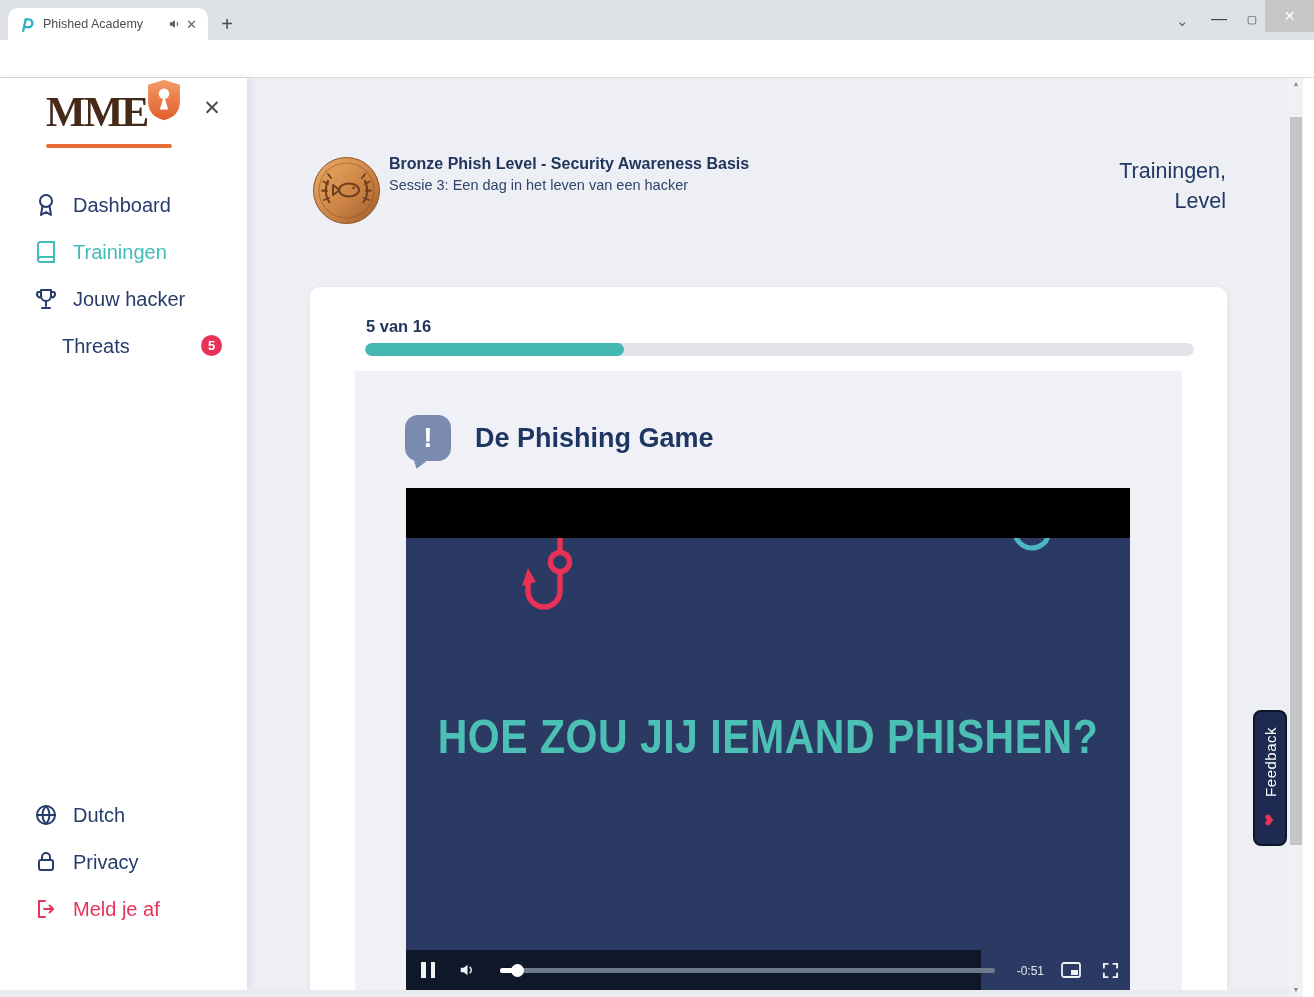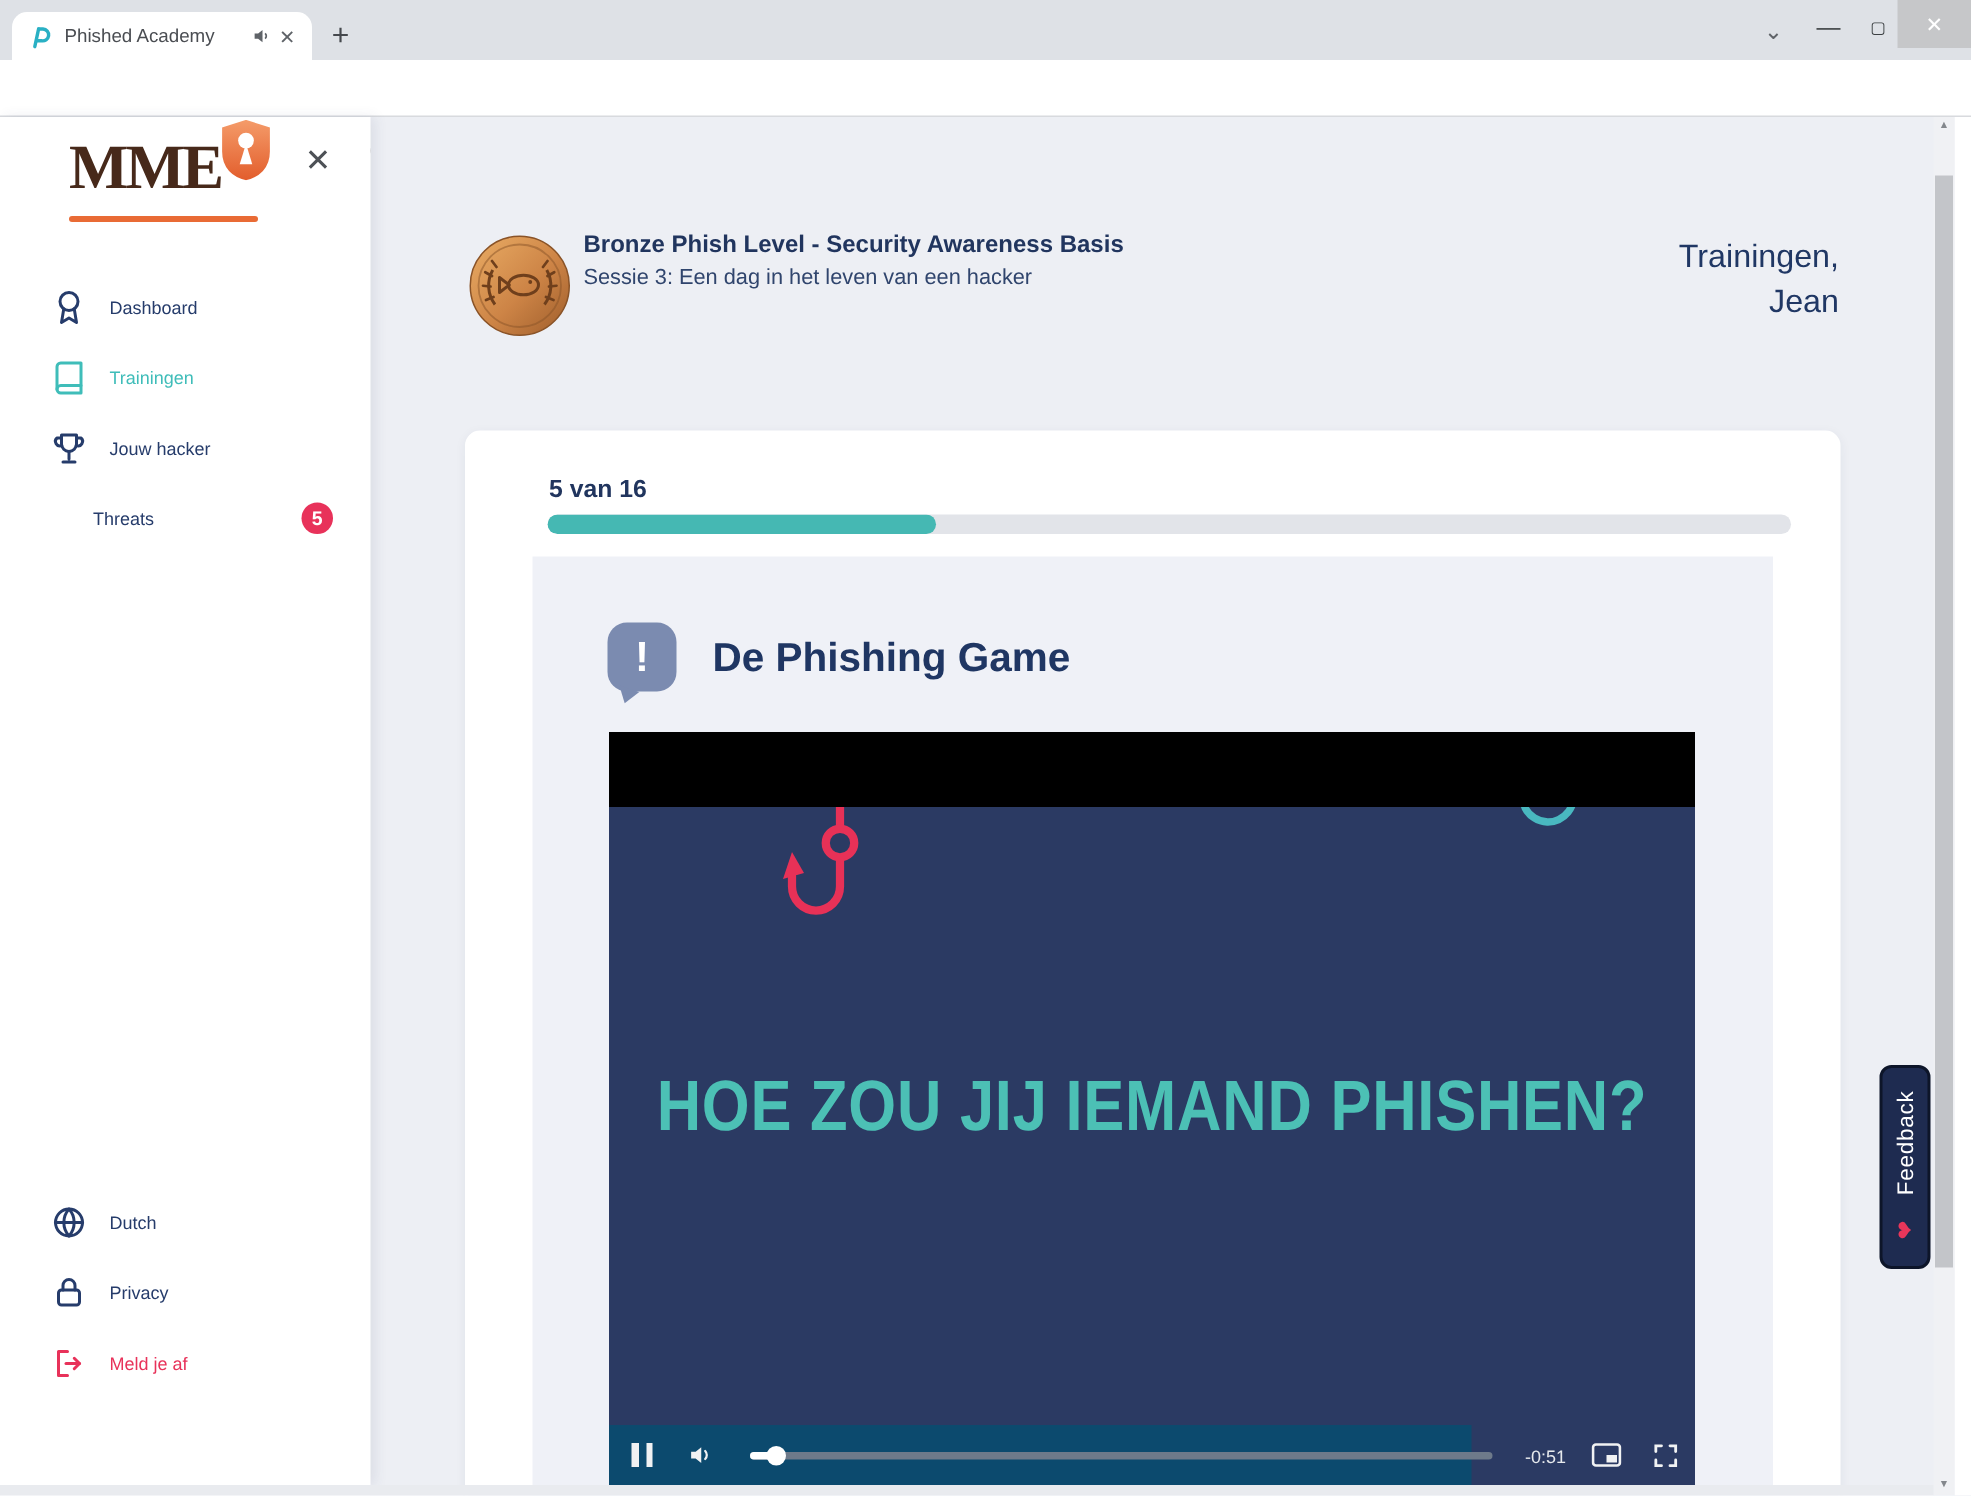--- a/index.html
+++ b/index.html
@@ -41,21 +41,21 @@
   .logo { position:absolute; left:46px; top:8px; width:132px; height:58px; }
   .logo-text { font-family:"Liberation Serif", serif; font-weight:bold; font-size:42px; color:#47291a;
                letter-spacing:-2px; line-height:52px; }
   .logo-shield { position:absolute; right:-4px; top:-8px; }
   .logo-underline { position:absolute; left:0; bottom:-4px; width:126px; height:4px; background:#e96b35;
                     border-radius:3px; }
   .sidebar-close { position:absolute; left:200px; top:18px; width:24px; height:24px; color:#4d5156;
                    font-size:21px; line-height:24px; text-align:center; font-weight:300; cursor:pointer; }
   .nav-item { position:absolute; left:34px; height:34px; display:flex; align-items:center; gap:15px;
               cursor:pointer; }
-  .nav-label { font-size:12px; font-weight:500; color:#263c6b; }
+  .nav-label { font-size:20px; font-weight:500; color:#263c6b; }
   .nav-item.active .nav-label { color:#3fbdb9; }
   .nav-item.danger .nav-label { color:#e8325a; }
   .badge { position:absolute; left:201px; top:335px; width:21px; height:21px; border-radius:50%;
            background:#e8325a; color:#fff; font-size:13px; font-weight:bold; text-align:center;
            line-height:21px; cursor:pointer; }
 
   
   .main-bg { position:absolute; left:247px; top:78px; width:1056px; height:919px; background:#edeff4; }
   .medal { position:absolute; left:312px; top:156px; width:69px; height:69px; }
   .course-title { position:absolute; left:389px; top:155px; font-size:16px; font-weight:bold; color:#21355e; }
@@ -80,21 +80,21 @@
   .game-title { position:absolute; left:475px; top:423px; font-size:27px; font-weight:bold; color:#1f3663; }
 
   
   .video { position:absolute; left:406px; top:488px; width:724px; height:502px; background:#2b3a63;
            overflow:hidden; cursor:pointer; }
   .letterbox { position:absolute; left:0; top:0; width:724px; height:50px; background:#000; z-index:2; }
   .hook-red { position:absolute; left:114px; top:44px; z-index:1; }
   .hook-teal { position:absolute; left:592px; top:28px; z-index:1; }
   .vtitle { position:absolute; left:0; top:226px; width:724px; text-align:center; font-size:41px;
             font-weight:bold; color:#4cc0b5; letter-spacing:0.5px; transform:scaleY(1.16); z-index:1; }
-  .vcontrols { position:absolute; left:0; top:462px; width:575px; height:40px; background:#0c4a6e; z-index:3; }
+  .vcontrols { position:absolute; left:0; top:462px; width:575px; height:40px; background:#0f172a; z-index:3; }
   .pause-btn { position:absolute; left:15px; top:12px; width:14px; height:16px; display:flex;
                justify-content:space-between; cursor:pointer; }
   .pause-bar { width:4.5px; height:16px; background:#f1f2f3; }
   .vol-btn { position:absolute; left:52px; top:11px; cursor:pointer; }
   .vtrack { position:absolute; left:94px; top:18px; width:495px; height:5px; background:#6e7a8a;
             border-radius:3px; cursor:pointer; }
   .vplayed { position:absolute; left:0; top:0; width:17px; height:5px; background:#fff; border-radius:3px; }
   .vknob { position:absolute; left:11px; top:-4px; width:13px; height:13px; border-radius:50%;
            background:#fff; cursor:pointer; }
   .vtime { position:absolute; left:600px; top:14px; width:38px; text-align:right; font-size:12px;
@@ -307,21 +307,21 @@
       <path d="M17 42l-5 2M15 35l-5-.5M16 28l-4.5-2.5M19 22l-3-4M52 42l5 2M54 35l5-.5M53 28l4.5-2.5M50 22l3-4" stroke="#6f3f1c" stroke-width="1.8" stroke-linecap="round"></path>
       <ellipse cx="37" cy="34" rx="10" ry="6.5" fill="none" stroke="#6f3f1c" stroke-width="2"></ellipse>
       <path d="M27.5 34l-6.5-5v10z" fill="none" stroke="#6f3f1c" stroke-width="2" stroke-linejoin="round"></path>
       <circle cx="41.5" cy="32" r="1.3" fill="#6f3f1c"></circle>
     </svg>
   </div>
   <div class="course-title">Bronze Phish Level - Security Awareness Basis</div>
   <div class="course-sub">Sessie 3: Een dag in het leven van een hacker</div>
   <div class="greeting">
     <div>Trainingen,</div>
-    <div>Jean</div>
+    <div>Level</div>
   </div>
 
   <div class="card"></div>
   <div class="progress-label">5 van 16</div>
   <div class="progress-track">
     <div class="progress-fill" style="width:31.25%"></div>
   </div>
   <div class="lesson-panel"></div>
 
   <div class="bubble">!</div>

